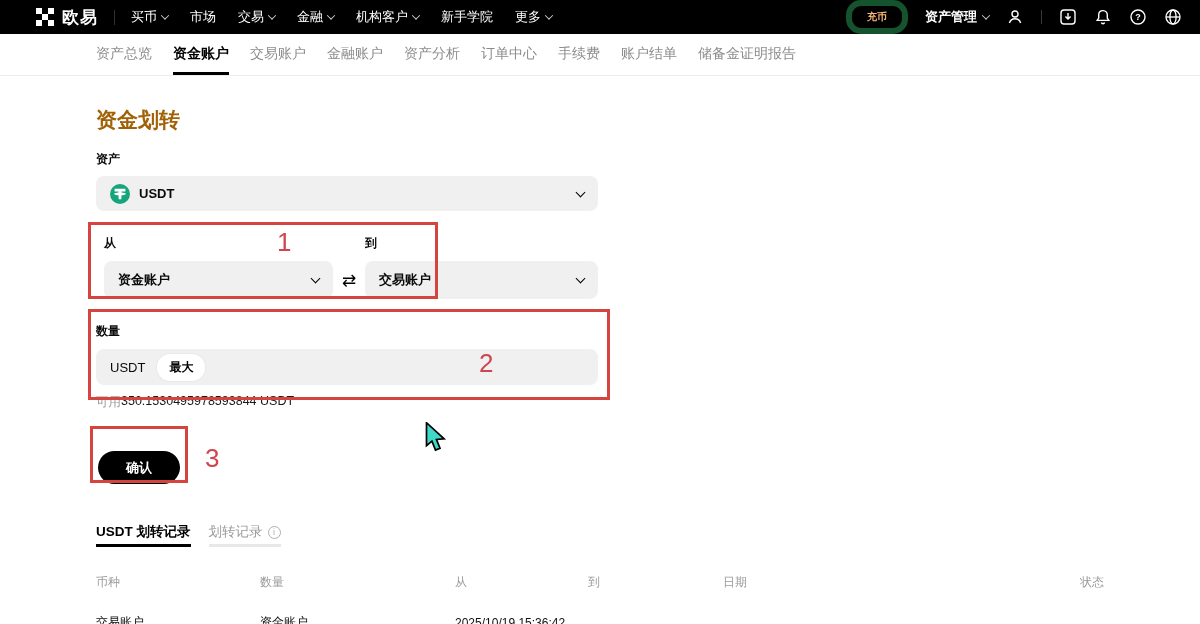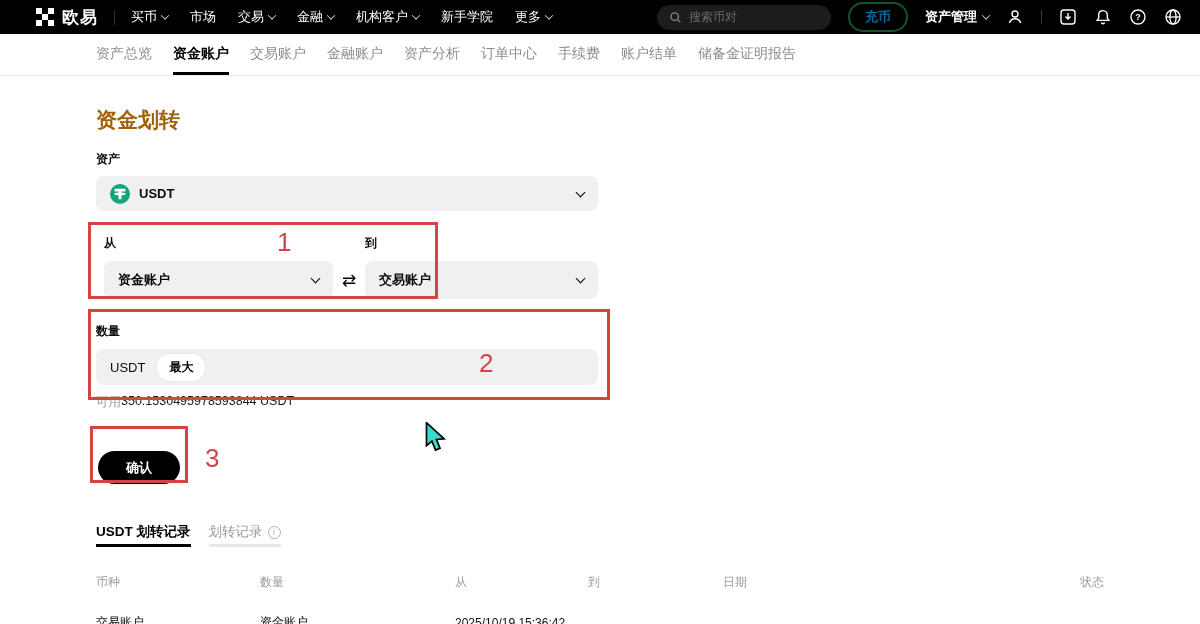--- a/index.html
+++ b/index.html
@@ -25,22 +25,22 @@
   .searchbox {
     display:flex; align-items:center; gap:7px; background:#1c1c1c;
     border-radius:14px; height:25px; width:174px; padding:0 12px;
   }
   .searchbox input {
     background:transparent; border:none; outline:none; color:#ddd;
     font-size:12px; width:120px; font-family:inherit;
   }
   .searchbox input::placeholder { color:#6d6d6d; }
   .deposit-btn {
-    border:2px solid #14532d; border-radius:15px; background:transparent; color:#0369a1;
-    font-size:13px; font-weight:bold; padding:4px 15px; cursor:pointer; font-family:inherit;
+    border:6px solid #14532d; border-radius:15px; background:transparent; color:#fdba74;
+    font-size:10px; font-weight:bold; padding:4px 15px; cursor:pointer; font-family:inherit;
   }
   .asset-mgmt { display:flex; align-items:center; gap:6px; font-size:13px; font-weight:bold; cursor:pointer; }
   .nav-icon { display:flex; align-items:center; justify-content:center; cursor:pointer; }
   .icons-div { width:1px; height:14px; background:#3a3a3a; }
   
   .subnav {
     height:42px; border-bottom:1px solid #ededed; display:flex; align-items:stretch;
     padding-left:96px; gap:21px;
   }
   .subtab {
@@ -167,27 +167,20 @@
       </span>
     <span class="topnav-item">
         <span>新手学院</span>
       </span>
     <span class="topnav-item">
         <span>更多</span>
         <span class="chev chev-dim"></span>
       </span>
   </nav>
   <div class="topnav-right">
-    <div class="searchbox">
-      <svg width="13" height="13" viewBox="0 0 16 16" fill="none" stroke="#8a8a8a" stroke-width="1.6">
-        <circle cx="7" cy="7" r="4.6"></circle>
-          <path d="M10.6 10.6 L14 14"></path>
-      </svg>
-      <input type="text" placeholder="搜索币对" style="">
-    </div>
     <button class="deposit-btn">充币</button>
     <span class="asset-mgmt">
       <span>资产管理</span>
       <span class="chev chev-dim"></span>
     </span>
     <span class="nav-icon">
       <svg width="18" height="18" viewBox="0 0 18 18" fill="none" stroke="#fff" stroke-width="1.4">
         <circle cx="9" cy="6" r="3"></circle>
           <path d="M3.4 15c.8-2.8 3-4.3 5.6-4.3s4.8 1.5 5.6 4.3"></path>
       </svg>

